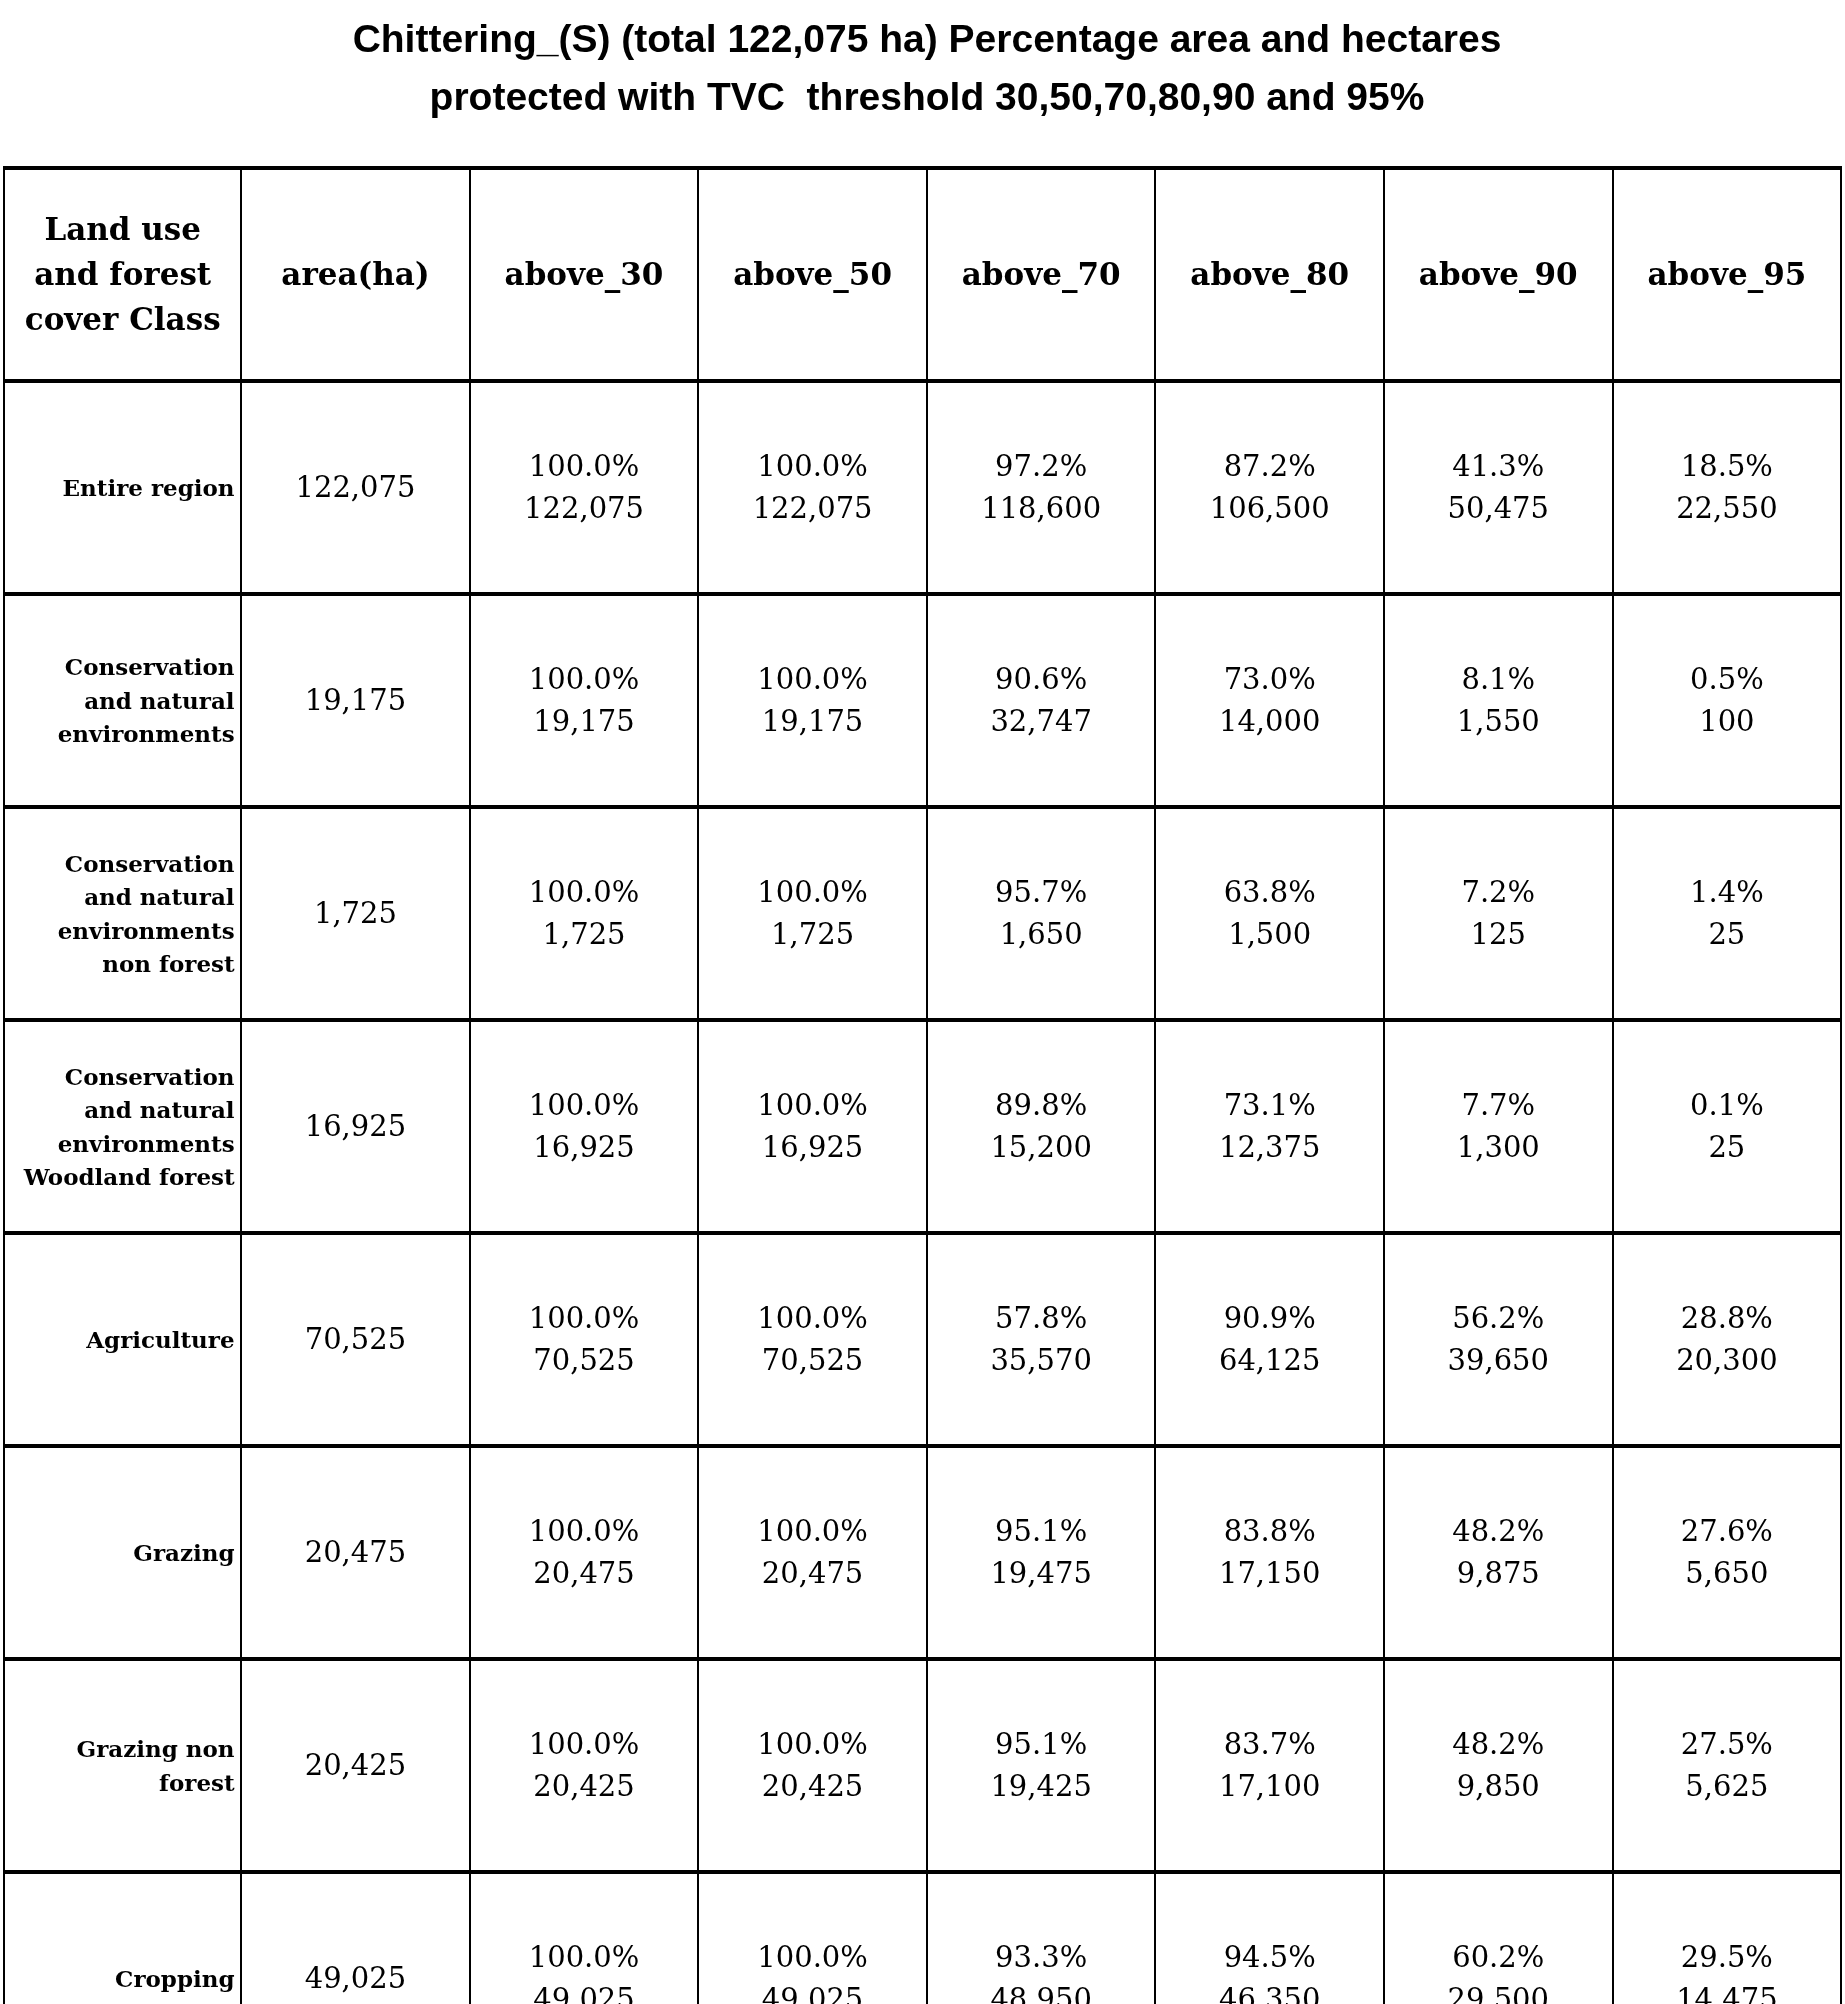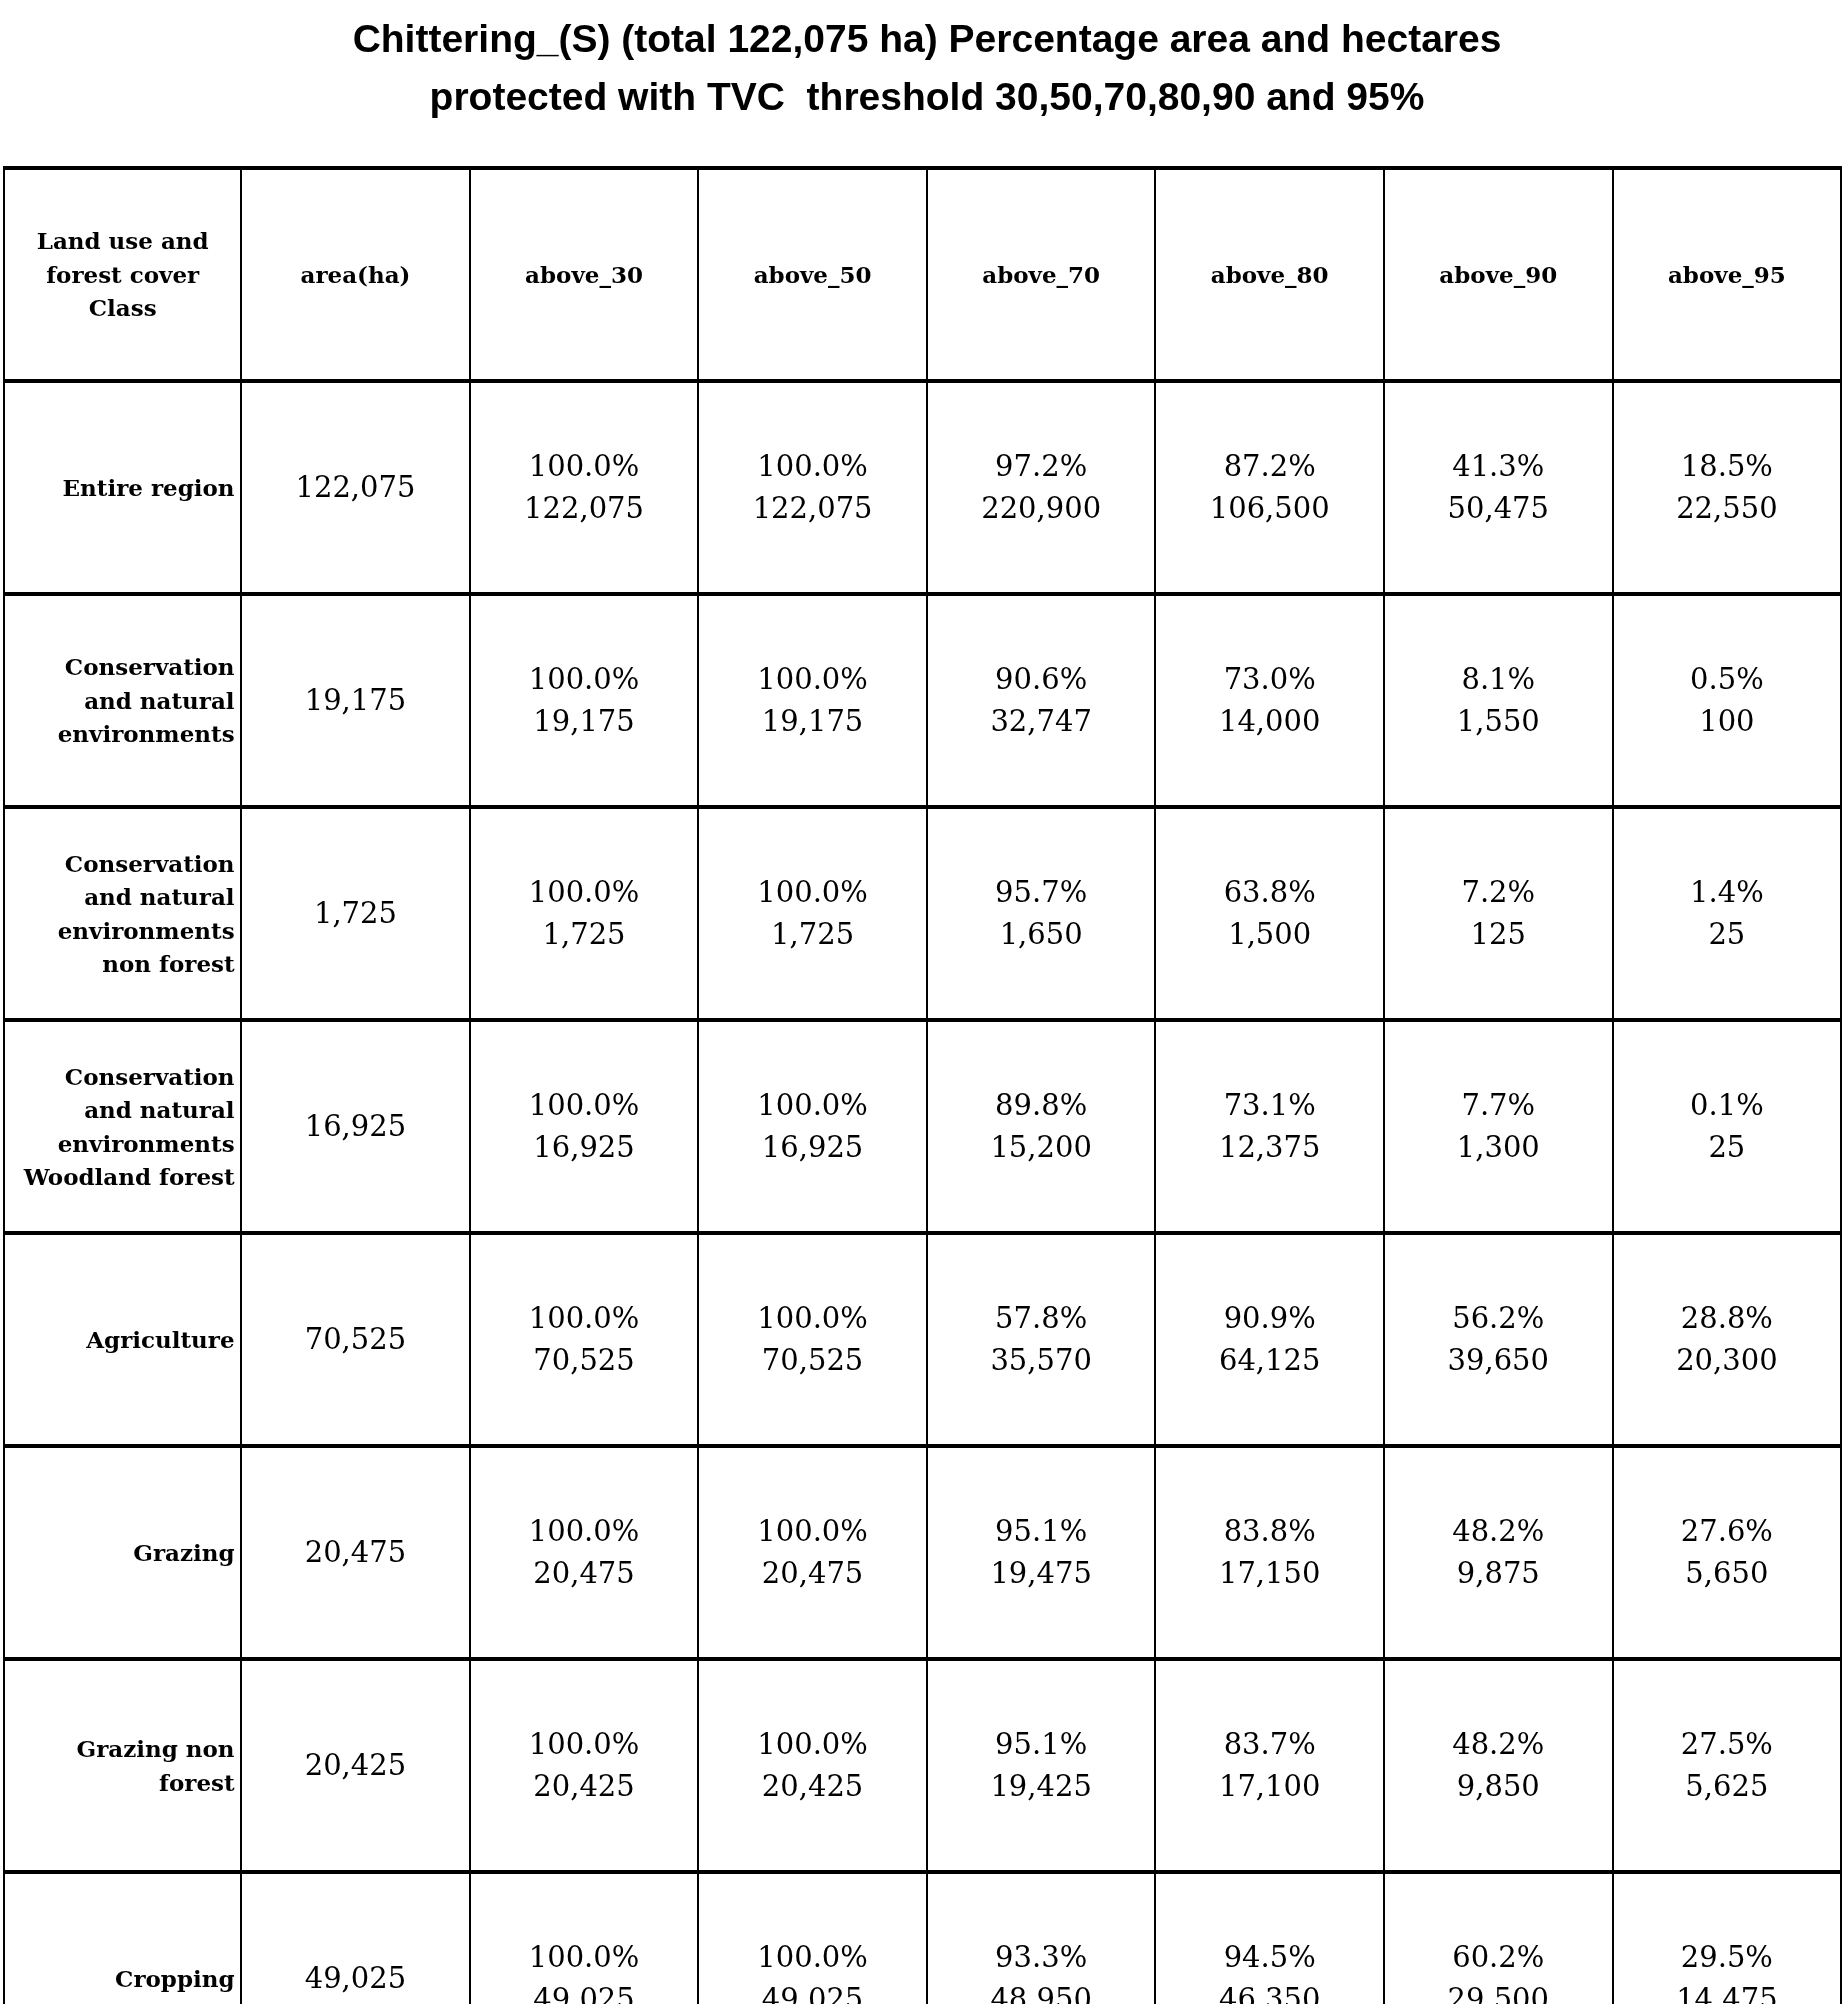--- a/index.html
+++ b/index.html
@@ -27,21 +27,21 @@
   }
   col.c0{width:237px;}
   th,td{
     border-left:2px solid #000;border-right:2px solid #000;
     border-top:4px solid #000;border-bottom:4px solid #000;
     text-align:center;vertical-align:middle;padding:0 5.6px;
     background:#fff;overflow:hidden;
   }
   thead tr{height:213px;}
   tbody tr{height:213px;}
-  thead th{font-weight:bold;font-size:23px;line-height:1.45;font-family:"DejaVu Serif",serif;}
+  thead th{font-weight:bold;font-size:31px;line-height:1.45;font-family:"DejaVu Serif",serif;}
   td{font-size:29px;line-height:1.42;}
   td.label{font-weight:bold;font-size:23px;line-height:1.45;text-align:right;}
   td .pct,td .ha{display:block;}
 </style>
 </head>
 <body>
 
 <div class="page">
 
   <h1 class="title">Chittering_(S) (total 122,075 ha) Percentage area and hectares
@@ -77,21 +77,21 @@
           <td>
             <div class="pct">100.0%</div>
             <div class="ha">122,075</div>
           </td>
           <td>
             <div class="pct">100.0%</div>
             <div class="ha">122,075</div>
           </td>
           <td>
             <div class="pct">97.2%</div>
-            <div class="ha">220,900</div>
+            <div class="ha">118,600</div>
           </td>
           <td>
             <div class="pct">87.2%</div>
             <div class="ha">106,500</div>
           </td>
           <td>
             <div class="pct">41.3%</div>
             <div class="ha">50,475</div>
           </td>
           <td>

